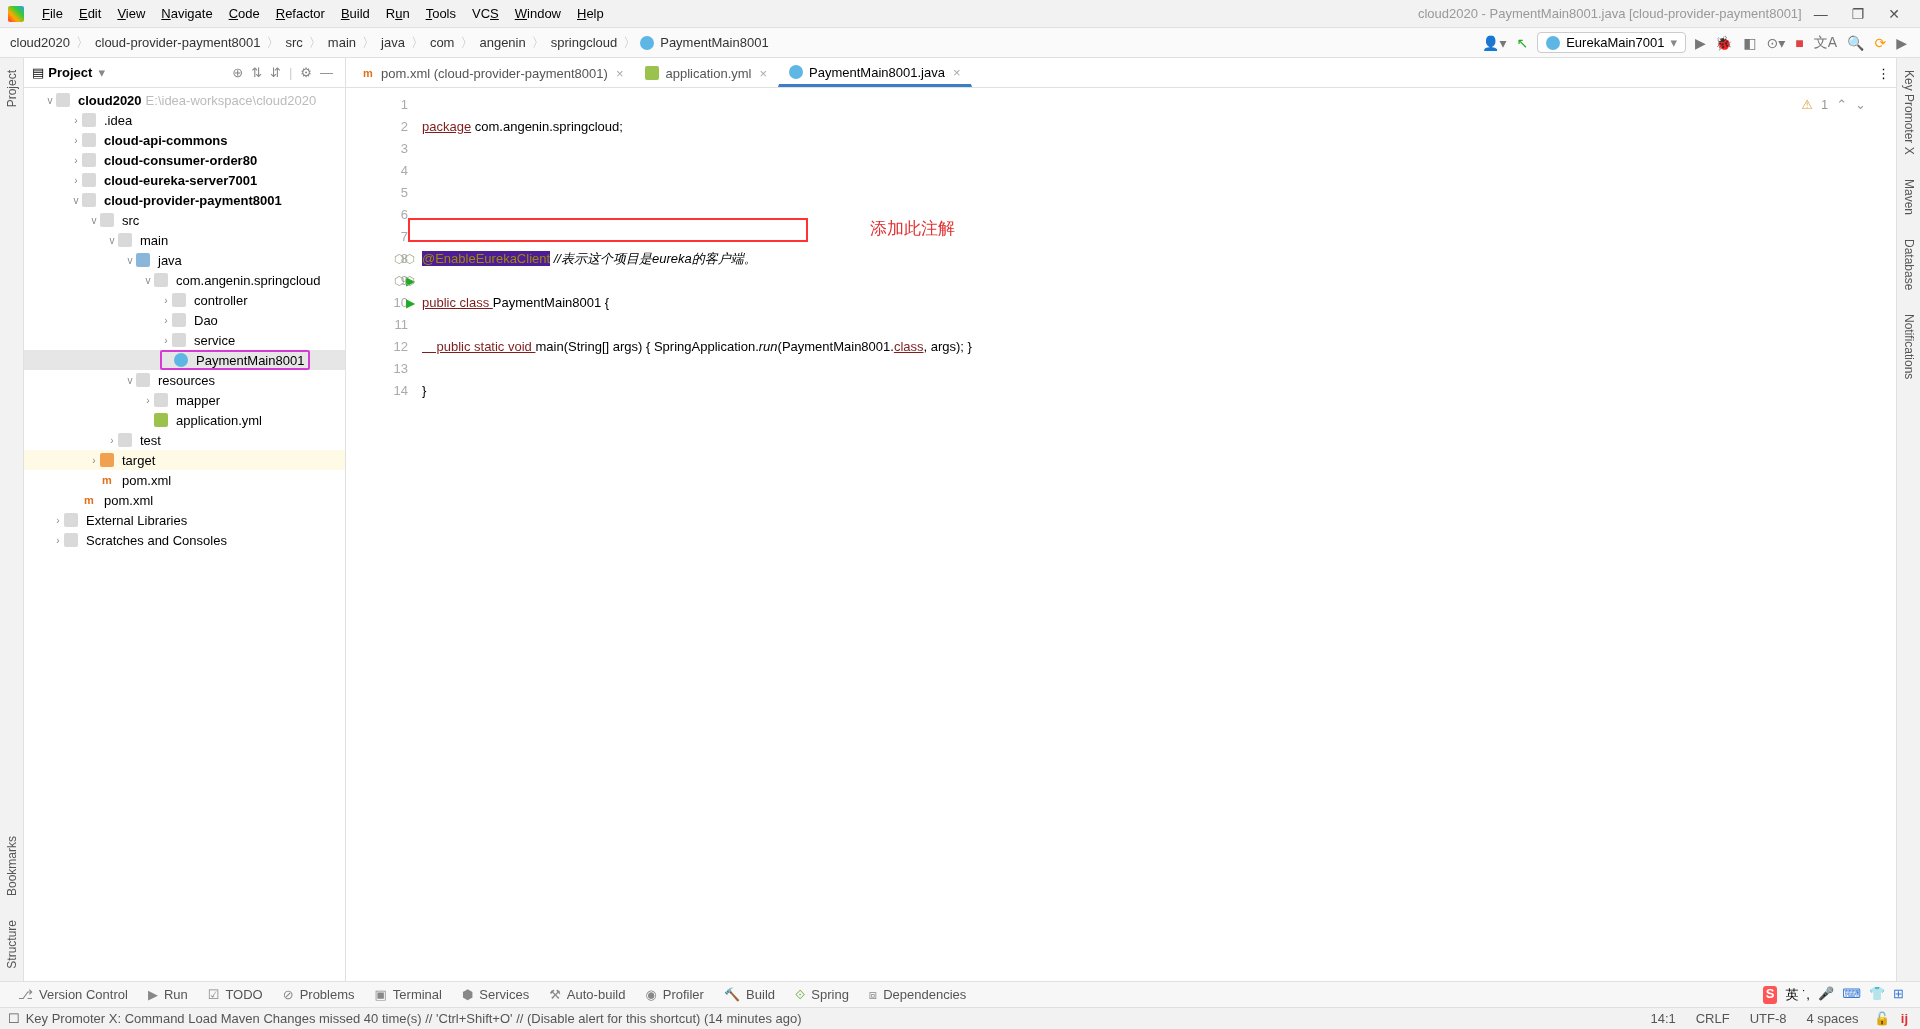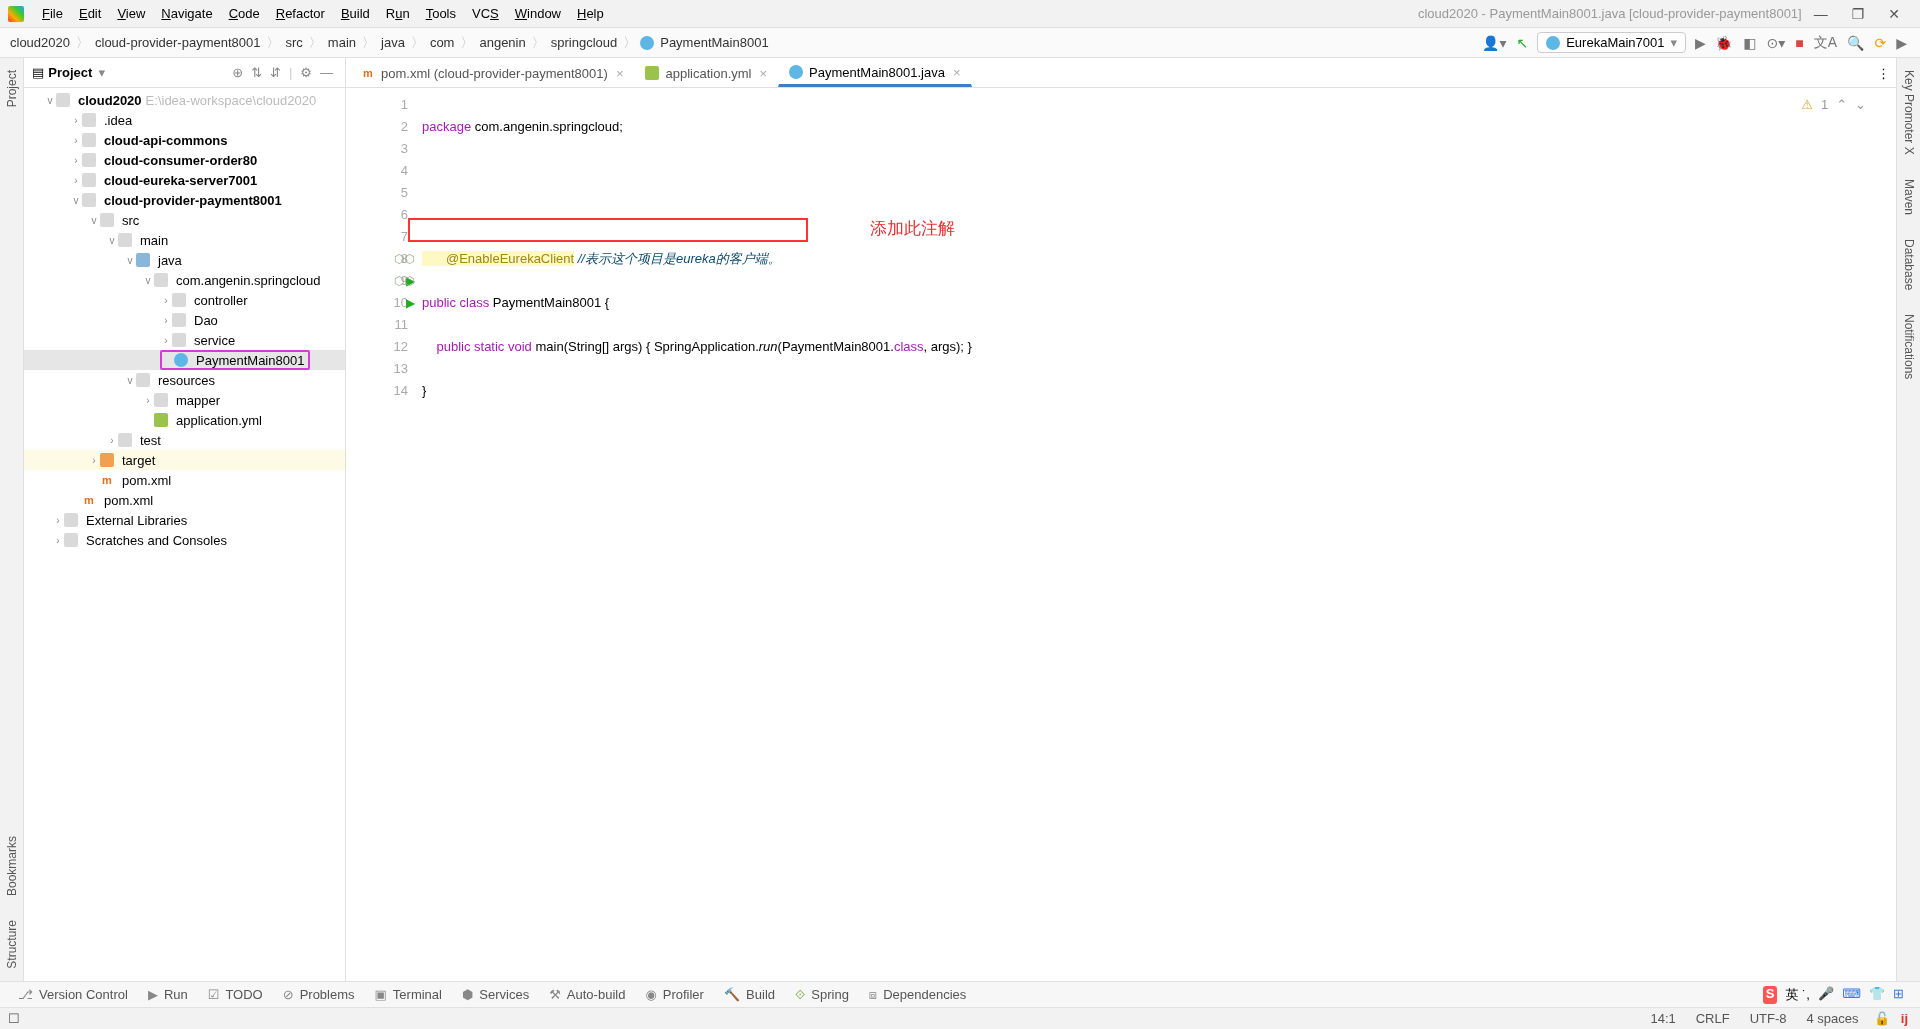--- a/index.html
+++ b/index.html
@@ -50,23 +50,23 @@
 .tabs { height:30px; display:flex; align-items:flex-end; border-bottom:1px solid #e0e0e0; padding-left:4px; }
 .tab { height:28px; display:flex; align-items:center; padding:0 10px; border:1px solid transparent; color:#555; }
 .tab .ticon { margin-right:6px; }
 .tab .x { margin-left:8px; color:#aaa; }
 .tab.active { border-bottom:3px solid #3b7fc4; color:#000; }
 .tabs .flex { flex:1; }
 .codearea { flex:1; display:flex; font-family:"JetBrains Mono","Consolas",monospace; font-size:14px; line-height:22px; position:relative; }
 .gutter { width:72px; text-align:right; color:#aaa; padding:6px 10px 0 0; background:#fff; }
 .gicon { position:absolute; left:48px; font-size:12px; }
 .code { flex:1; padding:6px 0 0 4px; white-space:pre; position:relative; }
-.kw { color:#a21caf; } .com { color:#0c4a6e; font-style:italic; }
+.kw { color:#7f1d1d;text-decoration:underline; } .com { color:#000000; font-style:italic; }
 .ann { color:#9e880d; } .cls { color:#000; } .fn { font-style:italic; }
-.annhl { background:#fef9c3;padding-left:24px; }
+.annhl { background:#4c1d95; }
 .redbox { border:2px solid #f33; position:absolute; }
 .redtext { color:#e03030; font-size:17px; position:absolute; }
 .warns { position:absolute; right:30px; top:6px; color:#999; display:flex; align-items:center; gap:8px; }
 .warns .y { color:#d9a23d; }
 .bottombar { height:26px; background:#f7f7f7; border-top:1px solid #e0e0e0; display:flex; align-items:center; padding:0 8px; }
 .bottombar .bi { display:flex; align-items:center; padding:0 10px; color:#555; }
 .bottombar .bi .ic { margin-right:6px; color:#888; }
 .statusbar { height:22px; background:#f2f2f2; border-top:1px solid #e0e0e0; display:flex; align-items:center; padding:0 8px; font-size:12px; color:#555; }
 .statusbar .flex { flex:1; }
 .runic { color:#2a2; }
@@ -401,20 +401,21 @@
     <span>英 ˙,</span>
     <span style="color:#3a7bd5">🎤</span>
     <span style="color:#3a7bd5">⌨</span>
     <span style="color:#3a7bd5">👕</span>
     <span style="color:#3a7bd5">⊞</span>
   </div>
 </div>
 
 <div class="statusbar">
   <span style="margin-right:6px">☐</span>
+  <span>Key Promoter X: Command Load Maven Changes missed 40 time(s) // 'Ctrl+Shift+O' // (Disable alert for this shortcut) (14 minutes ago)</span>
   <div class="flex"></div>
   <span style="padding:0 10px">14:1</span>
   <span style="padding:0 10px">CRLF</span>
   <span style="padding:0 10px">UTF-8</span>
   <span style="padding:0 10px">4 spaces</span>
   <span style="padding:0 6px">🔓</span>
   <span style="color:#e03030;font-weight:bold;padding:0 4px">ij</span>
 </div>
 
 </body></html>

